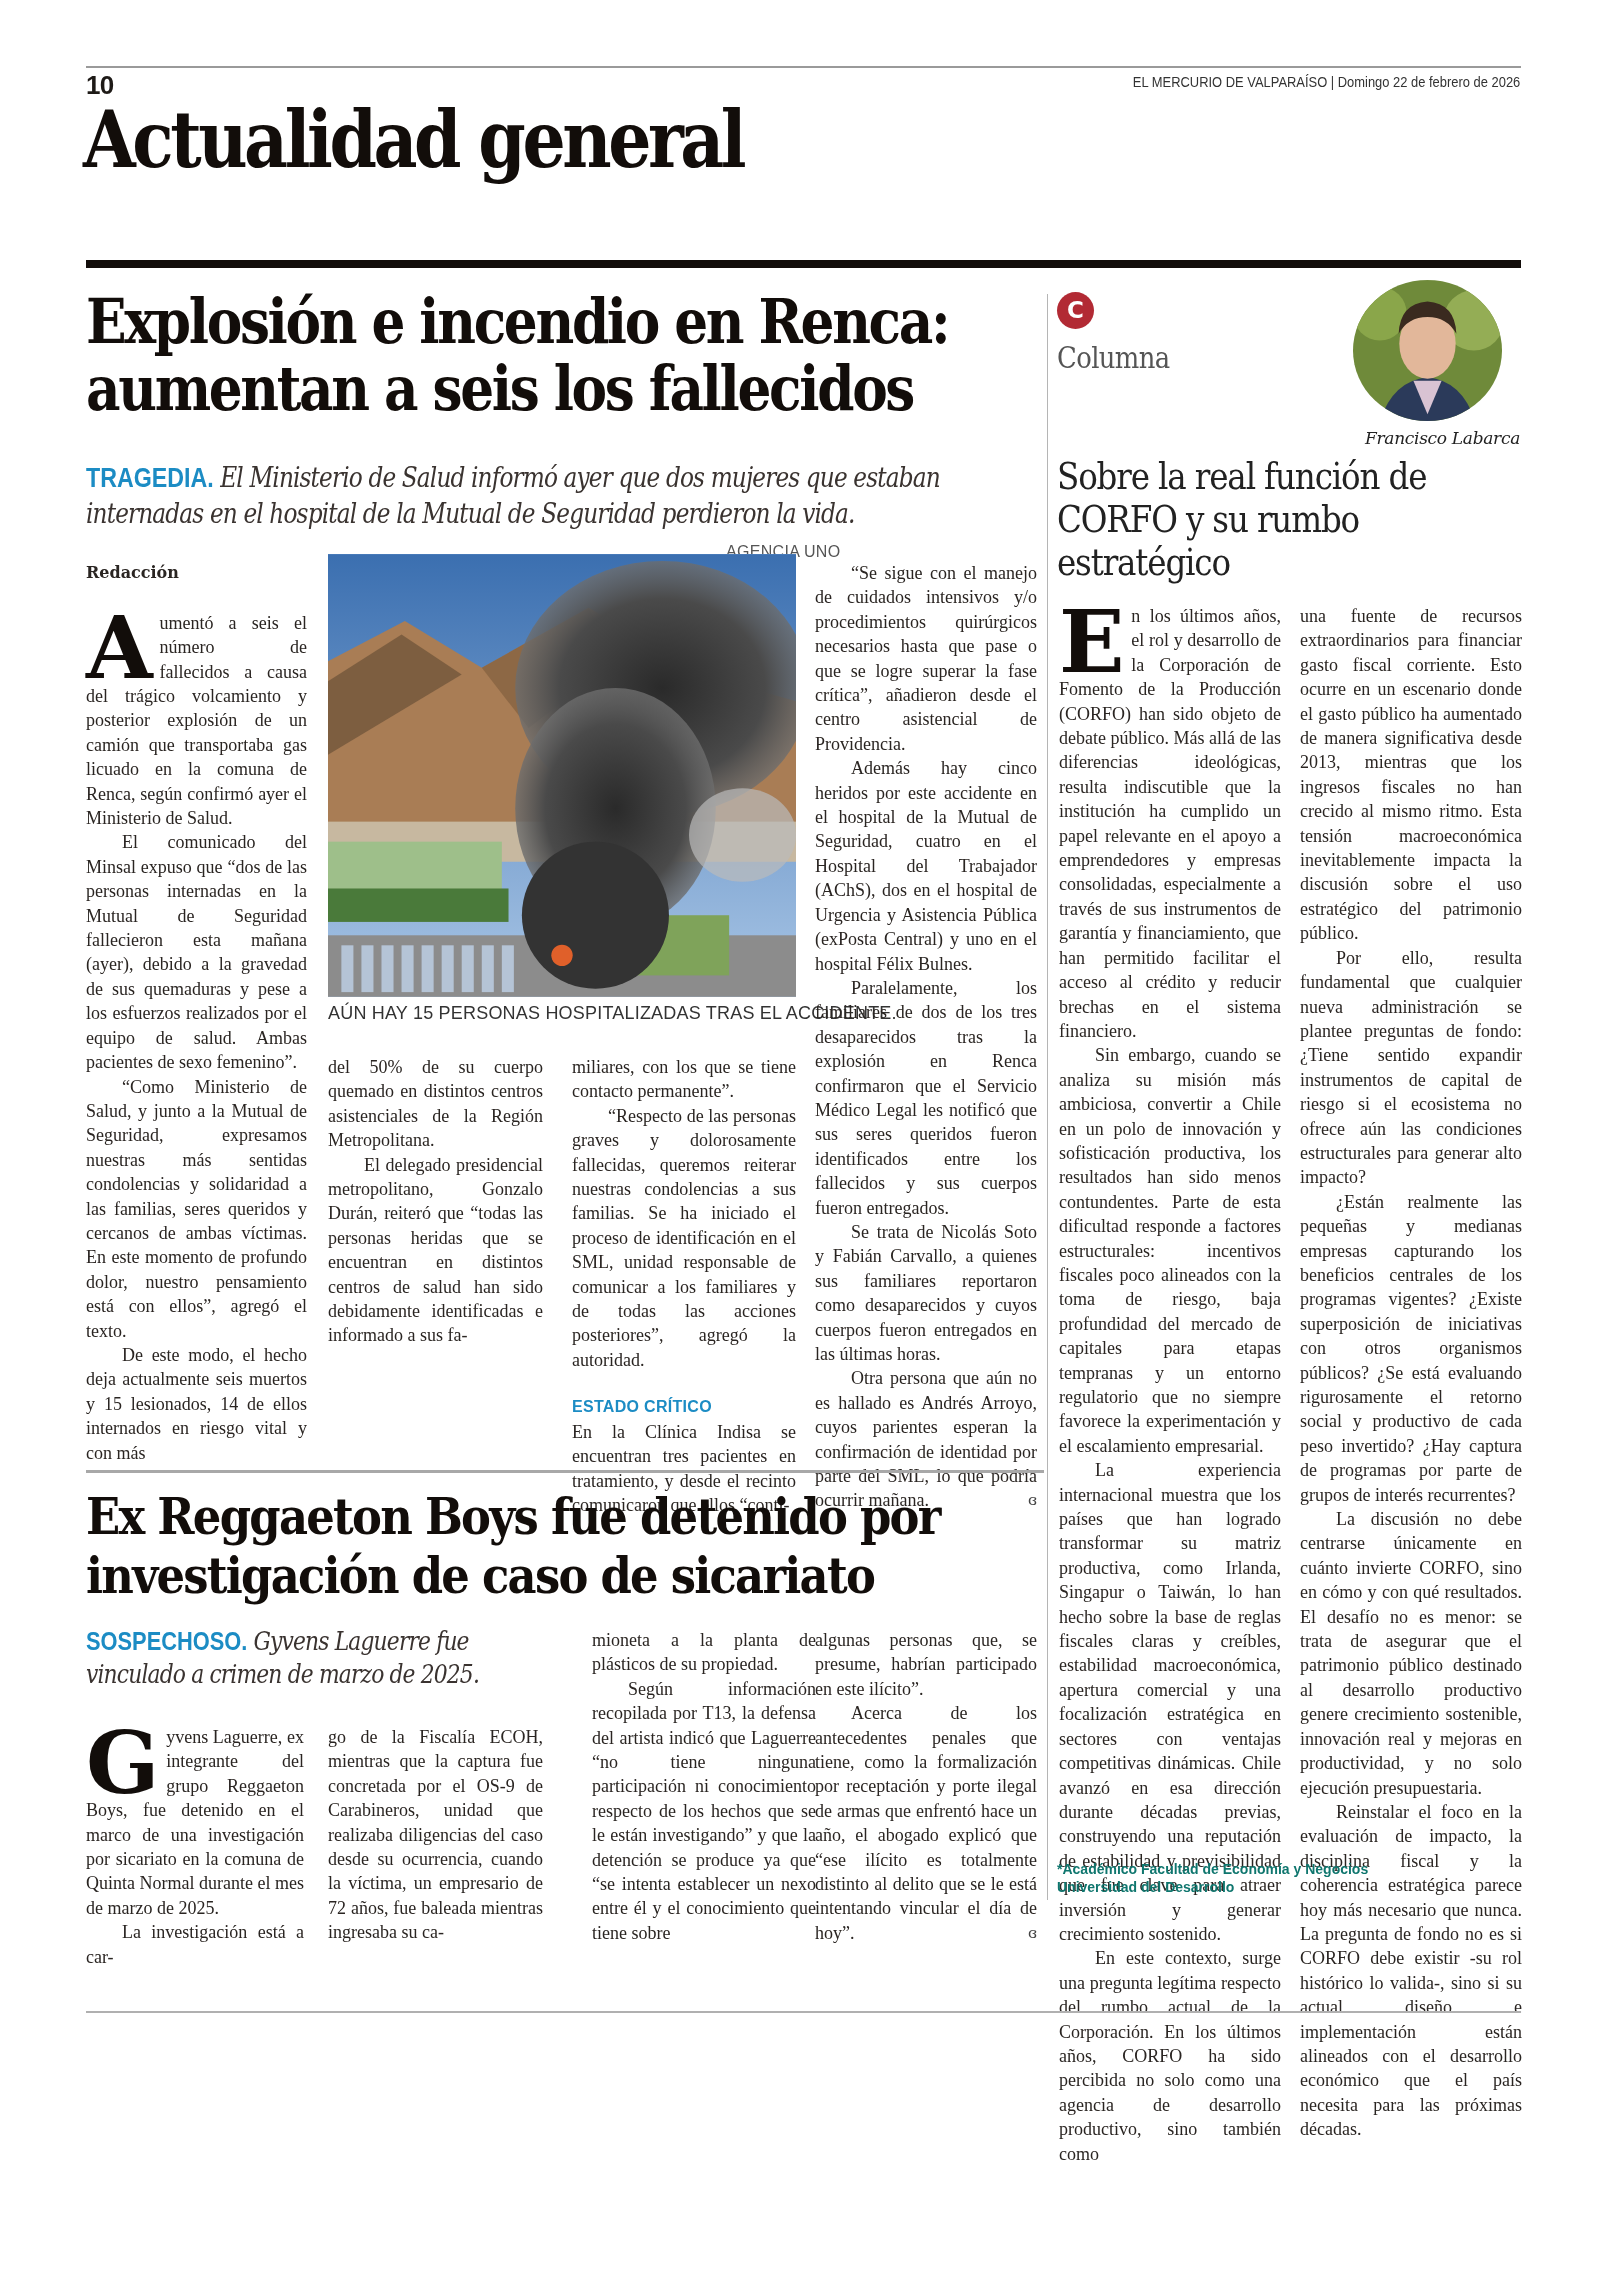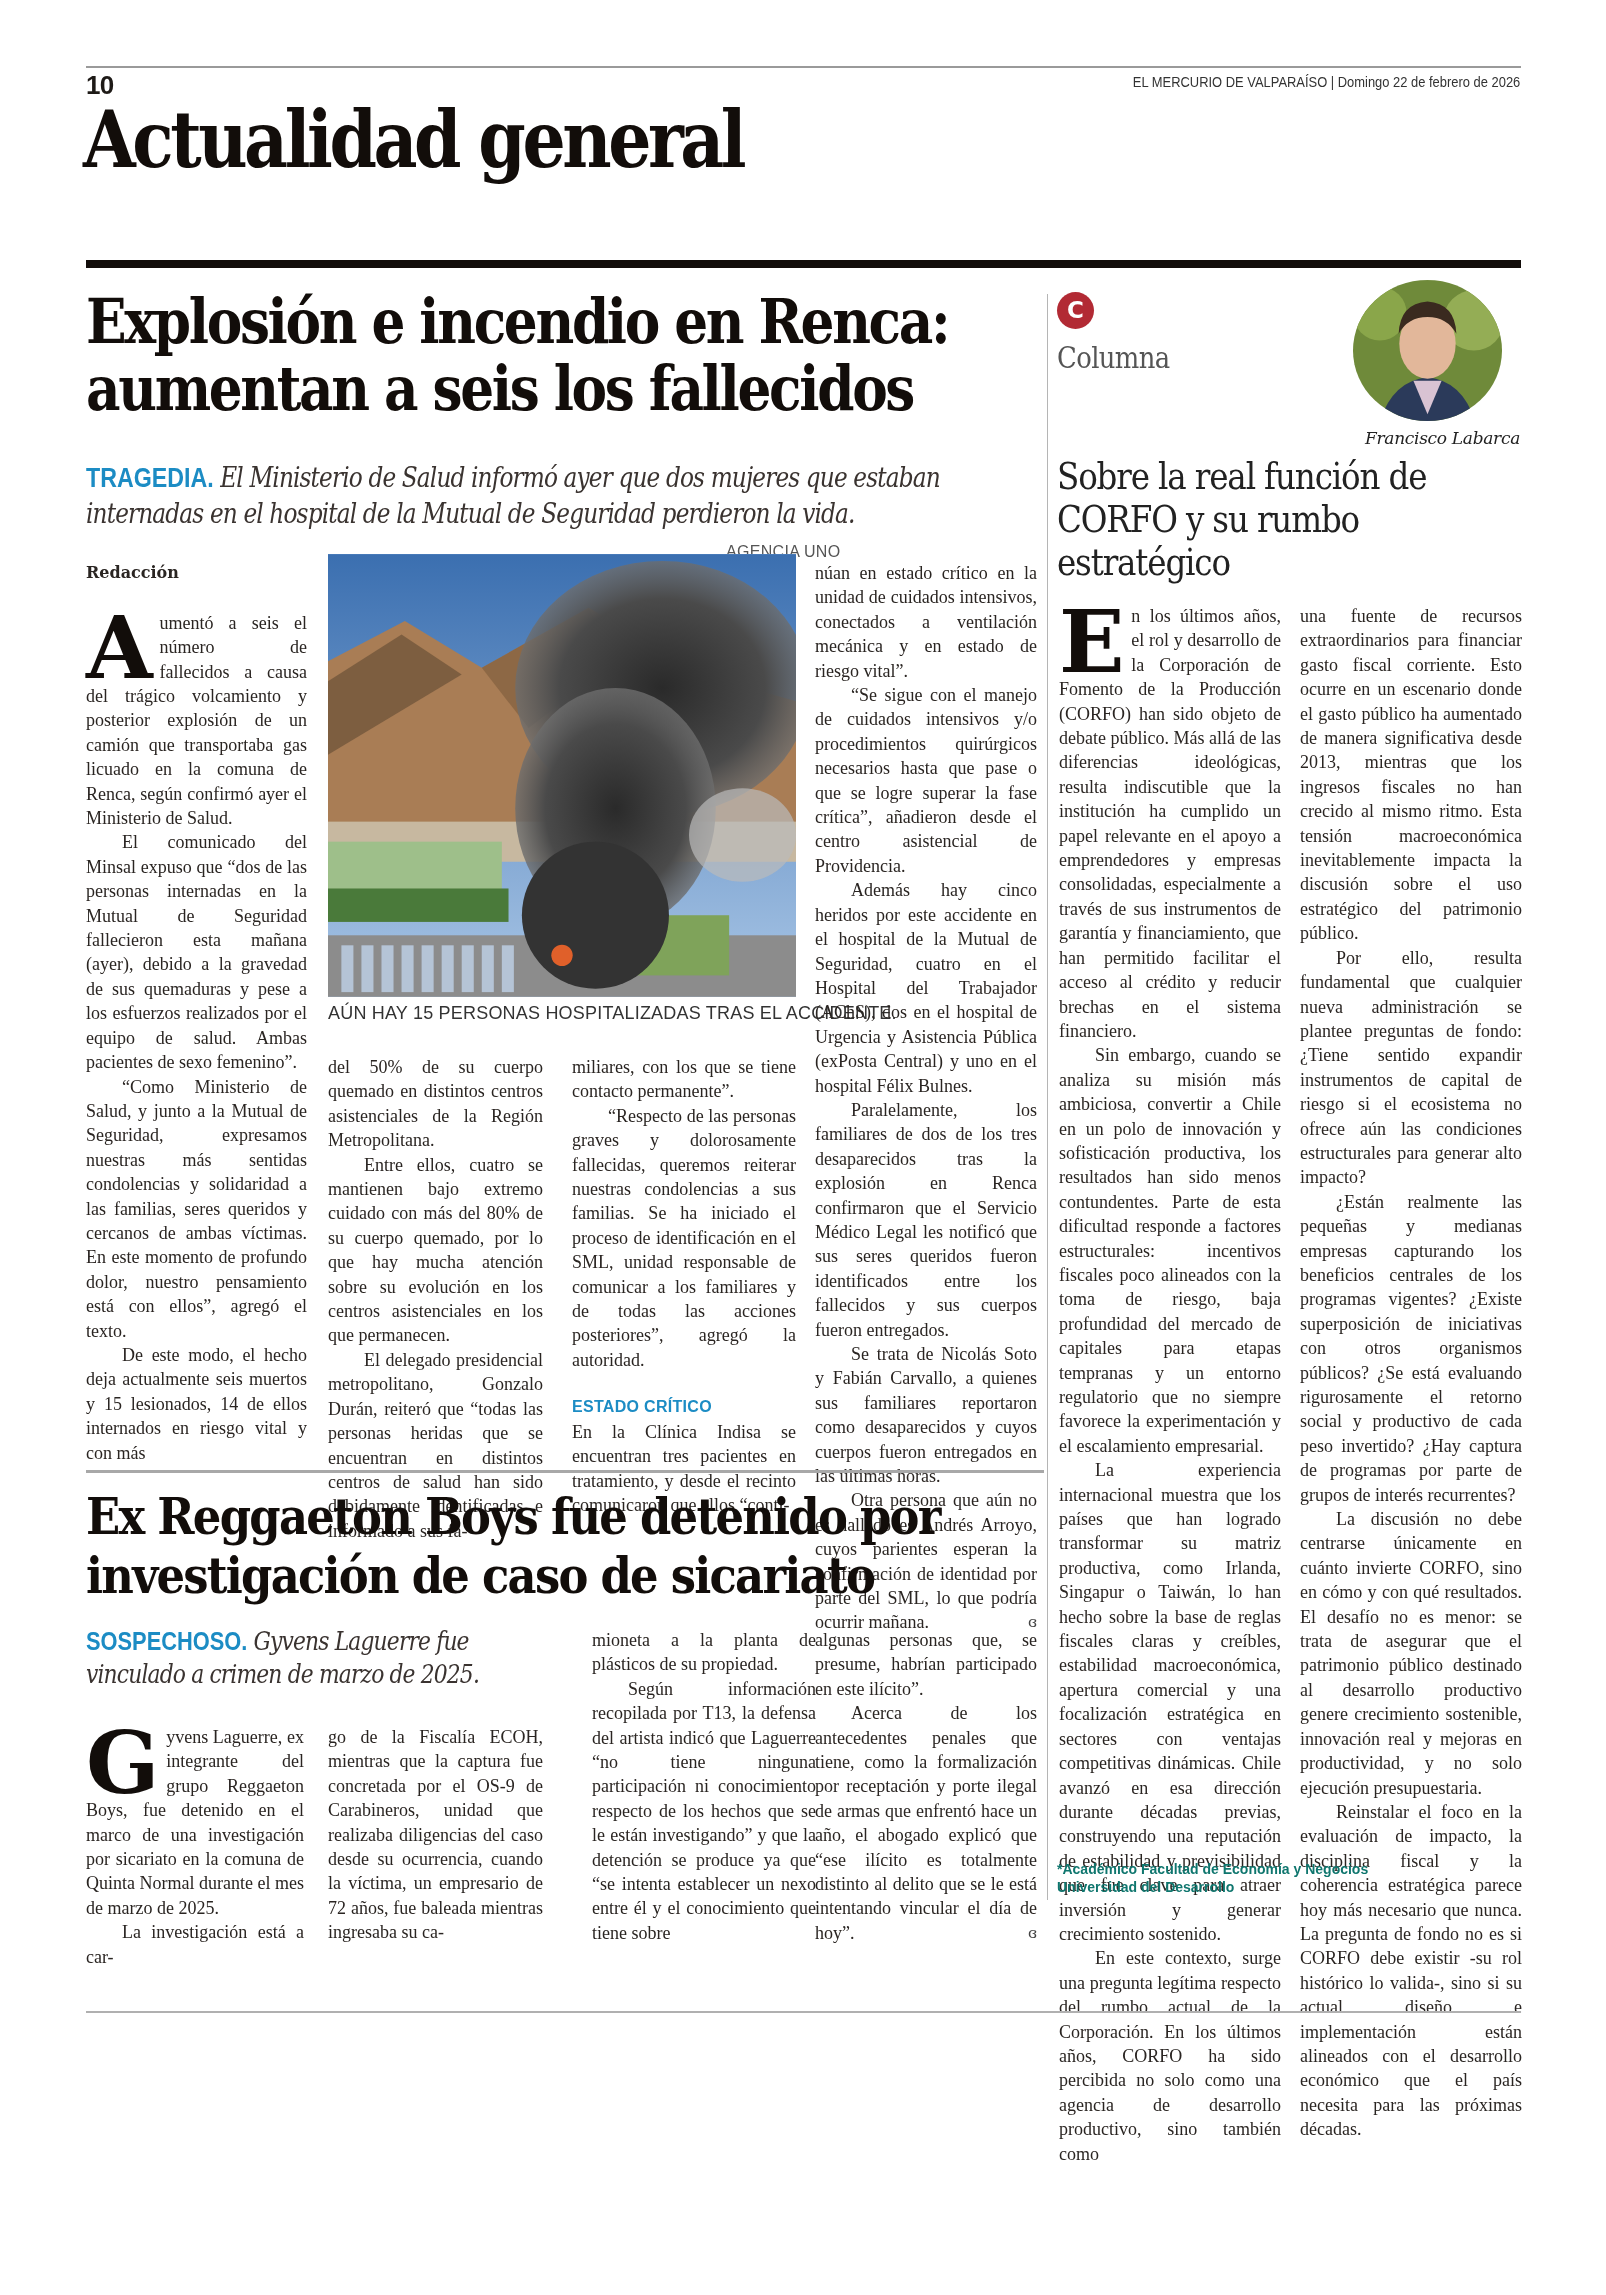--- a/index.html
+++ b/index.html
@@ -106,33 +106,31 @@
     <ellipse cx="430" cy="380" rx="150" ry="180" fill="url(#smoke)"></ellipse>
     <ellipse cx="400" cy="540" rx="110" ry="110" fill="#333"></ellipse>
     <ellipse cx="620" cy="420" rx="80" ry="70" fill="#bbb" opacity="0.7"></ellipse>
     <circle cx="350" cy="600" r="16" fill="#e0602a"></circle>
   </svg>
 </div>
 <div class="abs photo-caption">AÚN HAY 15 PERSONAS HOSPITALIZADAS TRAS EL ACCIDENTE.</div>
 
 <div class="col" style="left:328px; top:1055px; width:215px;">
   <p class="first">del 50% de su cuerpo quemado en distintos centros asistenciales de la Región Metropolitana.</p>
-  <p>Entre ellos, cuatro se mantienen bajo extremo cuidado con más del 80% de su cuerpo quemado, por lo que hay mucha atención sobre su evolución en los centros asistenciales en los que permanecen.</p>
   <p>El delegado presidencial metropolitano, Gonzalo Durán, reiteró que “todas las personas heridas que se encuentran en distintos centros de salud han sido debidamente identificadas e informado a sus fa-</p>
 </div>
 
 <div class="col" style="left:572px; top:1055px; width:224px;">
   <p class="first">miliares, con los que se tiene contacto permanente”.</p>
   <p>“Respecto de las personas graves y dolorosamente fallecidas, queremos reiterar nuestras condolencias a sus familias. Se ha iniciado el proceso de identificación en el SML, unidad responsable de comunicar a los familiares y de todas las acciones posteriores”, agregó la autoridad.</p>
   <p class="subhead">ESTADO CRÍTICO</p>
   <p class="first">En la Clínica Indisa se encuentran tres pacientes en tratamiento, y desde el recinto comunicaron que ellos “conti-</p>
 </div>
 
 <div class="col" style="left:815px; top:561px; width:222px;">
-  <p class="first">núan en estado crítico en la unidad de cuidados intensivos, conectados a ventilación mecánica y en estado de riesgo vital”.</p>
   <p>“Se sigue con el manejo de cuidados intensivos y/o procedimientos quirúrgicos necesarios hasta que pase o que se logre superar la fase crítica”, añadieron desde el centro asistencial de Providencia.</p>
   <p>Además hay cinco heridos por este accidente en el hospital de la Mutual de Seguridad, cuatro en el Hospital del Trabajador (AChS), dos en el hospital de Urgencia y Asistencia Pública (exPosta Central) y uno en el hospital Félix Bulnes.</p>
   <p>Paralelamente, los familiares de dos de los tres desaparecidos tras la explosión en Renca confirmaron que el Servicio Médico Legal les notificó que sus seres queridos fueron identificados entre los fallecidos y sus cuerpos fueron entregados.</p>
   <p>Se trata de Nicolás Soto y Fabián Carvallo, a quienes sus familiares reportaron como desaparecidos y cuyos cuerpos fueron entregados en las últimas horas.</p>
   <p><span>Otra persona que aún no es hallado es Andrés Arroyo, cuyos parientes esperan la confirmación de identidad por parte del SML, lo que podría ocurrir mañana.</span> <span class="endmark">ɞ</span></p>
 </div>
 
 <div class="abs rule-mid"></div>
 
 <div class="abs headline2">

